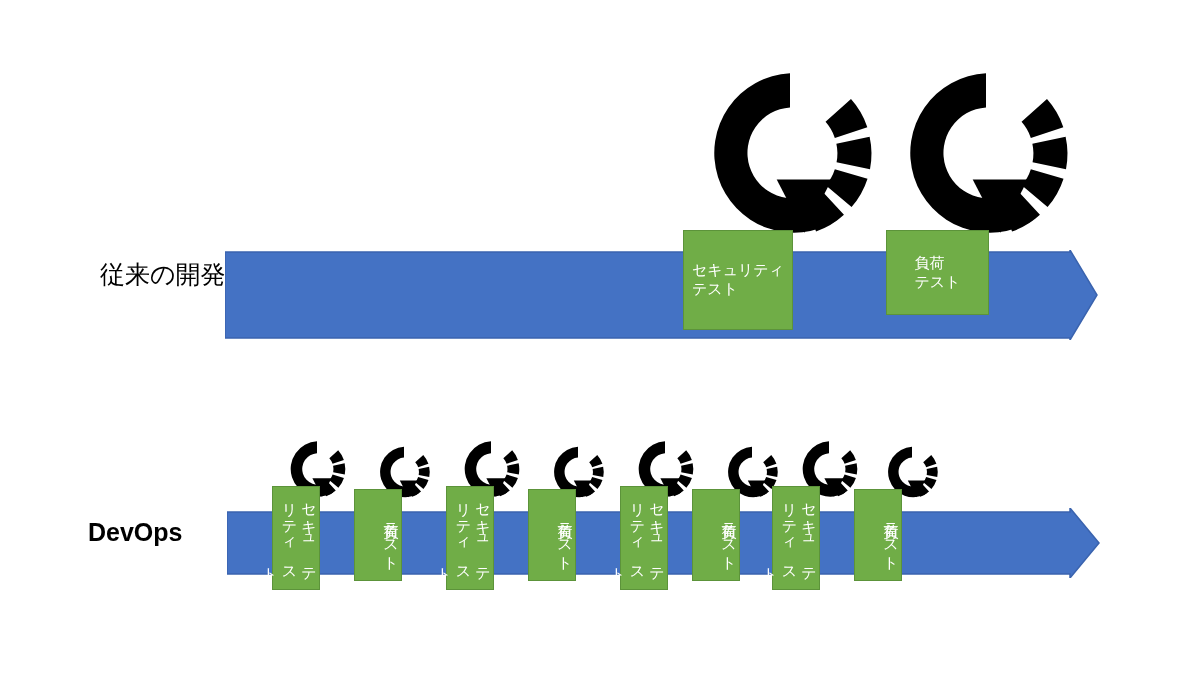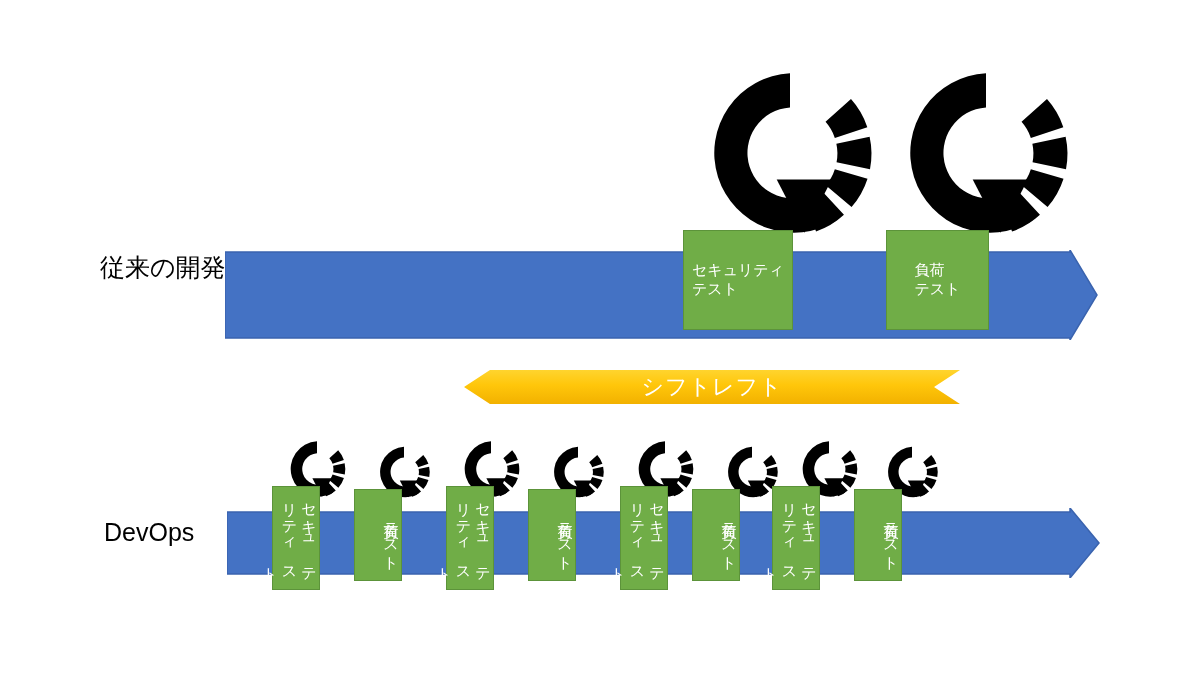--- a/index.html
+++ b/index.html
@@ -24,22 +24,22 @@
 
   
   .row-label {
     position: absolute;
     color: #000000;
     font-size: 25px;
     line-height: 1;
     white-space: nowrap;
     letter-spacing: 0px;
   }
-  #label-traditional { left: 100px; top: 255px; }
-  #label-devops      { left: 104px; top: 520px; }
+  #label-traditional { left: 100px; top: 264px; font-family: Liberation Mono, monospace; }
+  #label-devops      { left: 88px; top: 520px; font-weight: bold; }
 
   
   .test-box {
     position: absolute;
     background: #70AD47;
     border: 1px solid #5C933A;
     box-sizing: border-box;
     color: #ffffff;
     display: flex;
     align-items: center;
@@ -117,40 +117,27 @@
     </g>
   </svg>
 
   <div class="test-box horizontal" style="left:683px;top:230px;width:110px;height:100px;">
     <div>
       <div>セキュリティ</div>
       <div>テスト</div>
     </div>
   </div>
 
-  <div class="test-box horizontal" style="left:886px;top:230px;width:103px;height:100px;">
+  <div class="test-box horizontal" style="left:886px;top:230px;width:103px;height:85px;">
     <div>
       <div>負荷</div>
       <div>テスト</div>
     </div>
   </div>
 
-  <div id="shift-left-banner">
-    <svg width="496" height="36" viewBox="0 0 496 36" style="position:absolute;left:0;top:0;">
-      <defs>
-        <linearGradient id="gradYellow" x1="0" y1="0" x2="0" y2="1">
-          <stop offset="0%" stop-color="#FFD42E"></stop>
-          <stop offset="45%" stop-color="#FFC60A"></stop>
-          <stop offset="100%" stop-color="#F2B100"></stop>
-        </linearGradient>
-      </defs>
-      <polygon points="0,18 26,1 496,1 470,18 496,35 26,35" fill="url(#gradYellow)"></polygon>
-    </svg>
-    <div id="shift-left-label">シフトレフト</div>
-  </div>
 
   <div class="row-label" id="label-devops">DevOps</div>
 
   <svg id="blue-arrow-bottom" width="900" height="70" viewBox="0 0 900 70" style="position:absolute;left:227px;top:508px;">
     <polygon points="0,4 843,4 843,0 872,35 843,70 843,66 0,66" fill="#4472C4" stroke="#3A63AE" stroke-width="1.5"></polygon>
   </svg>
 
   <svg class="cycle-icon" style="left:284px;top:436px;" width="66" height="66" viewBox="0 0 100 100">
     <g fill="#000000">
       <path d="M50 8 A42 42 0 1 0 74.5 85.5 L64 70.5 A24 24 0 1 1 50 26 Z"></path>

